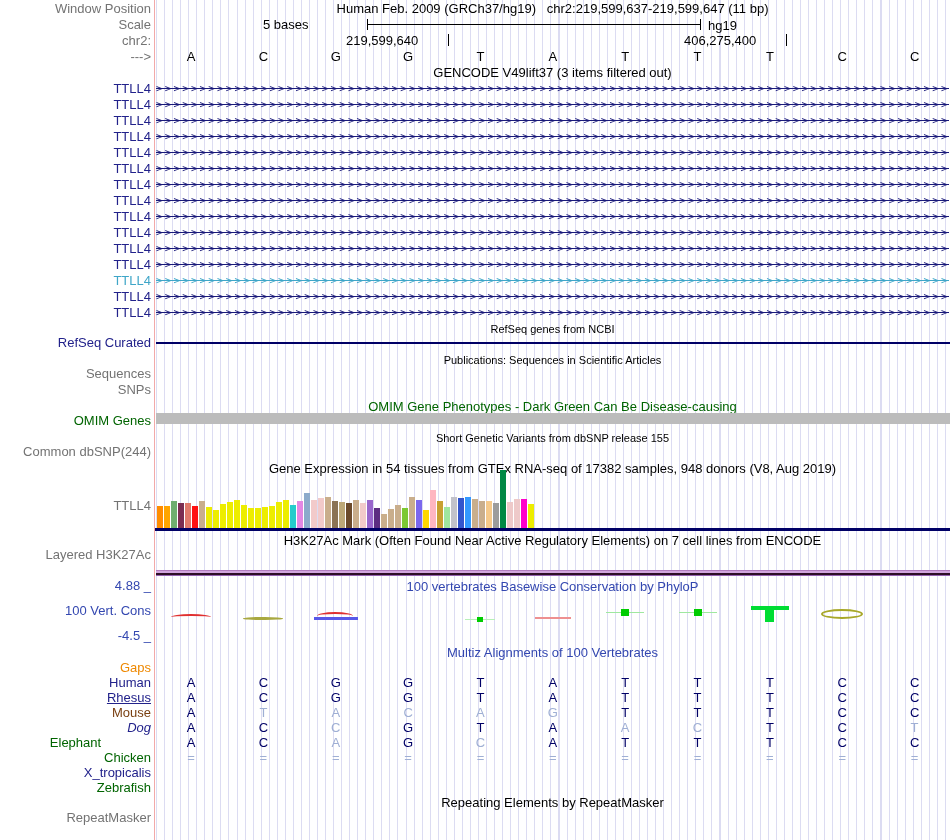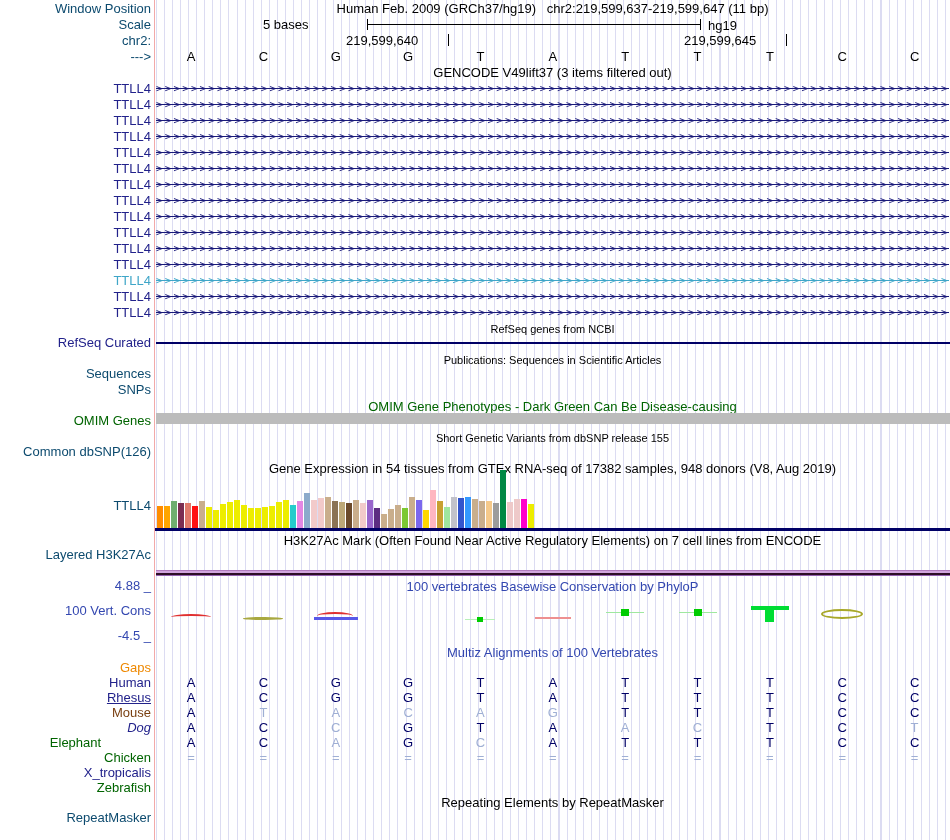--- a/index.html
+++ b/index.html
@@ -11,21 +11,21 @@
     background:repeating-linear-gradient(90deg, #DCDCF2 0 1px, transparent 1px 8.05px); }
   .red-line { position:absolute; left:154px; top:0; width:1px; height:840px; background:#F2A9A9; }
 
   .lbl { position:absolute; left:0; width:151px; text-align:right; font-size:13px; line-height:14px; white-space:nowrap; }
   .navy  { color:#22228B; }
   .teal  { color:#3FA6C8; }
   .green { color:#006400; }
   .blue  { color:#3347B0; }
   .orange{ color:#EE8800; }
   .brown { color:#7A4012; }
-  .black { color:#0c4a6e; }
+  .black { color:#737373; }
 
   .center-title { position:absolute; left:155px; width:795px; text-align:center; font-size:13px; line-height:14px; white-space:pre; }
   .sm { font-size:11px; }
 
   .ruler-line { position:absolute; left:367px; top:19px; width:334px; height:11px;
     border-left:1px solid #000; border-right:1px solid #000;
     background:linear-gradient(#000,#000) center/100% 1px no-repeat; }
   .coord { position:absolute; font-size:13px; line-height:13px; text-align:left; width:100px; white-space:nowrap; }
   .vtick { position:absolute; width:1px; height:12px; background:#000; }
 
@@ -72,21 +72,21 @@
   <div class="center-title" style="top:2px">Human Feb. 2009 (GRCh37/hg19)   chr2:219,599,637-219,599,647 (11 bp)</div>
 
   <div class="lbl black" style="top:18px">Scale</div>
   <div class="coord" style="left:263px; top:18px">5 bases</div>
   <div class="ruler-line"></div>
   <div style="position:absolute; left:708px; top:18px; font-size:13px">hg19</div>
 
   <div class="lbl black" style="top:34px">chr2:</div>
   <div class="coord" style="left:346px; top:34px">219,599,640</div>
   <div class="vtick" style="left:448px; top:34px"></div>
-  <div class="coord" style="left:684px; top:34px">219,599,645</div>
+  <div class="coord" style="left:684px; top:34px">406,275,400</div>
   <div class="vtick" style="left:786px; top:34px"></div>
 
   <div class="lbl black" style="top:50px">---&gt;</div>
   <div id="base-row">
       <div class="base-letter" style="left: 155px; top: 50px;">A</div>
       <div class="base-letter" style="left: 227.36px; top: 50px;">C</div>
       <div class="base-letter" style="left: 299.72px; top: 50px;">G</div>
       <div class="base-letter" style="left: 372.08px; top: 50px;">G</div>
       <div class="base-letter" style="left: 444.44px; top: 50px;">T</div>
       <div class="base-letter" style="left: 516.8px; top: 50px;">A</div>
@@ -137,21 +137,21 @@
 
   <div class="center-title sm" style="top:353px">Publications: Sequences in Scientific Articles</div>
   <div class="lbl black" style="top:367px">Sequences</div>
   <div class="lbl black" style="top:383px">SNPs</div>
 
   <div class="center-title green" style="top:400px">OMIM Gene Phenotypes - Dark Green Can Be Disease-causing</div>
   <div class="omim-bar"></div>
   <div class="lbl green" style="top:414px">OMIM Genes</div>
 
   <div class="center-title sm" style="top:431px">Short Genetic Variants from dbSNP release 155</div>
-  <div class="lbl black" style="top:445px">Common dbSNP(126)</div>
+  <div class="lbl black" style="top:445px">Common dbSNP(244)</div>
 
   <div class="center-title" style="top:462px">Gene Expression in 54 tissues from GTEx RNA-seq of 17382 samples, 948 donors (V8, Aug 2019)</div>
   <div class="lbl black" style="top:499px">TTLL4</div>
   <div id="gtex-bars">
       <div class="gtex-bar" style="left: 157px; top: 506px; height: 22px; background: rgb(255, 140, 0);"></div>
       <div class="gtex-bar" style="left: 164px; top: 506px; height: 22px; background: rgb(255, 165, 0);"></div>
       <div class="gtex-bar" style="left: 171px; top: 501px; height: 27px; background: rgb(111, 174, 111);"></div>
       <div class="gtex-bar" style="left: 178px; top: 503px; height: 25px; background: rgb(123, 45, 82);"></div>
       <div class="gtex-bar" style="left: 185px; top: 503px; height: 25px; background: rgb(224, 121, 107);"></div>
       <div class="gtex-bar" style="left: 192px; top: 506px; height: 22px; background: rgb(255, 17, 17);"></div>

